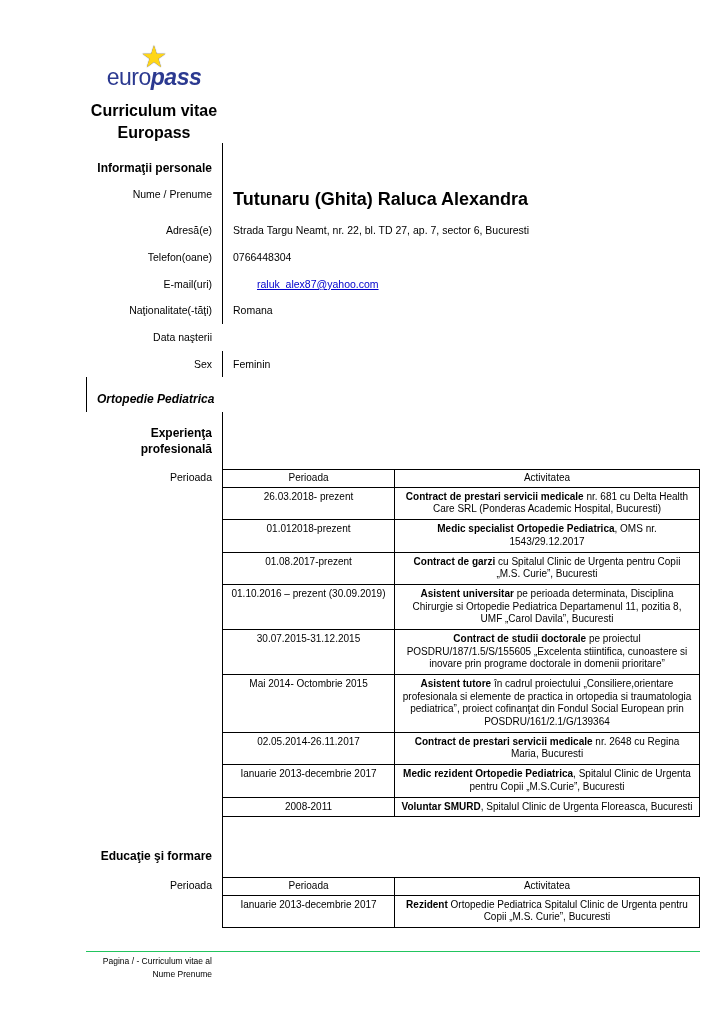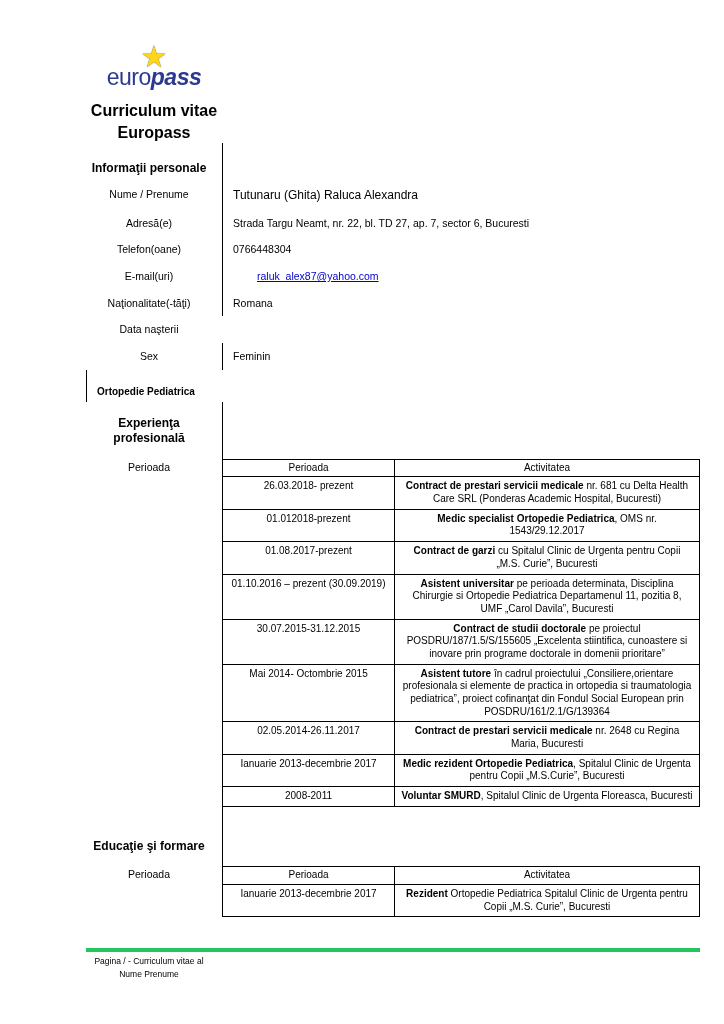--- a/index.html
+++ b/index.html
@@ -5,64 +5,64 @@
   * { margin:0; padding:0; box-sizing:border-box; }
   html,body { background:#ffffff; }
   .page {
     width:724px; height:1024px; position:relative; overflow:hidden;
     background:#ffffff; color:#000;
     font-family:"Liberation Sans","DejaVu Sans",sans-serif;
     font-size:10.5px; line-height:1.3;
     padding:42px 24px 0 86px;
   }
   .row { display:grid; grid-template-columns:136px 1fr; }
-  .lbl-col { text-align:center; padding-right:10px; }
+  .lbl-col { text-align:right; padding-right:10px; }
   .val-col { border-left:1px solid #000; padding-left:10px; }
   .val-col.no-line { border-left:none; }
 
   
   .header-row .lbl-col { padding-right:0; text-align:center; }
   .logo { display:inline-block; text-align:center; }
   .logo-star { font-size:30px; line-height:1; color:#ffd617; margin-bottom:-7px;
                text-shadow:0 0 1px #2b3990; }
   .logo-text { font-size:23px; color:#2b3990; letter-spacing:-0.5px; line-height:1.1; }
   .logo-text .euro { font-weight:400; }
   .logo-text .pass { font-weight:700; font-style:italic;margin-top:13px; }
   .doc-title { font-size:16px; font-weight:bold; margin-top:10px; line-height:1.35; text-align:center; }
 
   
   .section-heading { font-weight:bold; font-size:12px; }
   .personal-heading-row .lbl-col, .personal-heading-row .val-col { padding-top:18px; padding-bottom:4px; }
 
   
   .field-row .lbl-col, .field-row .val-col { padding-top:7px; padding-bottom:6px; }
-  .name-value { font-weight:normal; font-size:12px; }
+  .name-value { font-weight:bold; font-size:18px; }
   .email-link { color:#0000cc; text-decoration:underline;padding-left:24px; }
 
   
   .occ-row .lbl-col, .occ-row .val-col { padding-top:15px; padding-bottom:4px; }
-  .occ-value { font-weight:bold; font-size:10px; }
+  .occ-value { font-weight:bold; font-size:12px;font-style:italic; }
   .exp-heading-row .lbl-col, .exp-heading-row .val-col { padding-top:14px; padding-bottom:4px; }
   .edu-heading-row .lbl-col, .edu-heading-row .val-col { padding-top:32px; padding-bottom:4px; }
 
   
   .table-row .lbl-col { padding-top:10px; }
   .table-row .val-col { padding-left:0; padding-top:8px; }
   .cv-table { border-collapse:collapse; width:calc(100% + 1px); margin-left:-1px;
               font-size:10px; table-layout:fixed; }
   .cv-table th, .cv-table td { border:1px solid #000; text-align:center; vertical-align:top;
               padding:3px 6px; line-height:1.27; font-weight:normal; }
   .cv-table th { padding:2px 4px; }
   .cv-table .period-cell { }
   .cv-table b { font-weight:bold; }
 
   
   .footer { position:absolute; left:86px; right:24px; bottom:44px;
             display:grid; grid-template-columns:136px 1fr;
-            border-top:4px solid #22c55e; font-size:8.5px; line-height:1.45; }
+            border-top:1px solid #22c55e; font-size:8.5px; line-height:1.45; }
   .footer .lbl-col { padding-top:3px; }
   .footer .val-col { padding-top:3px; }
   .footer-code { margin-left:30px; }
 </style>
 </head>
 <body>
 
 <div class="page">
 
   <div class="row header-row">

